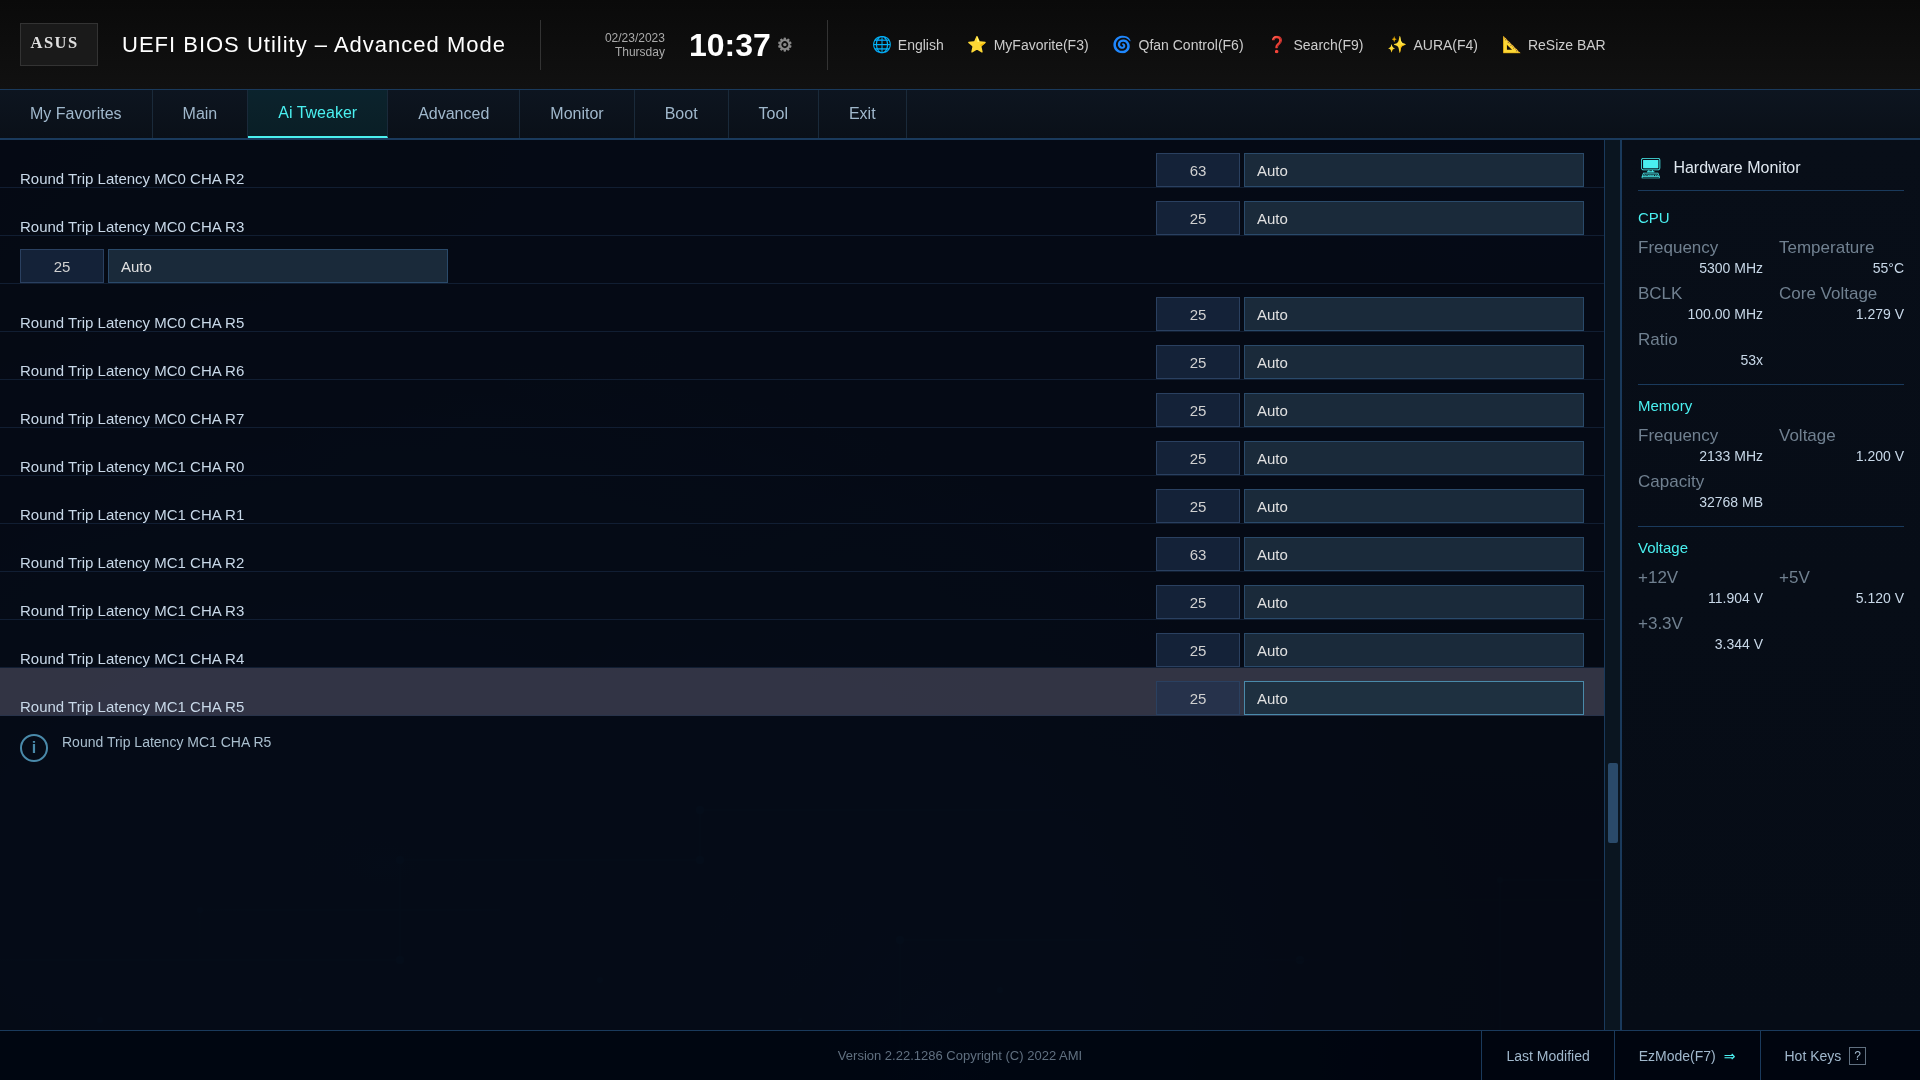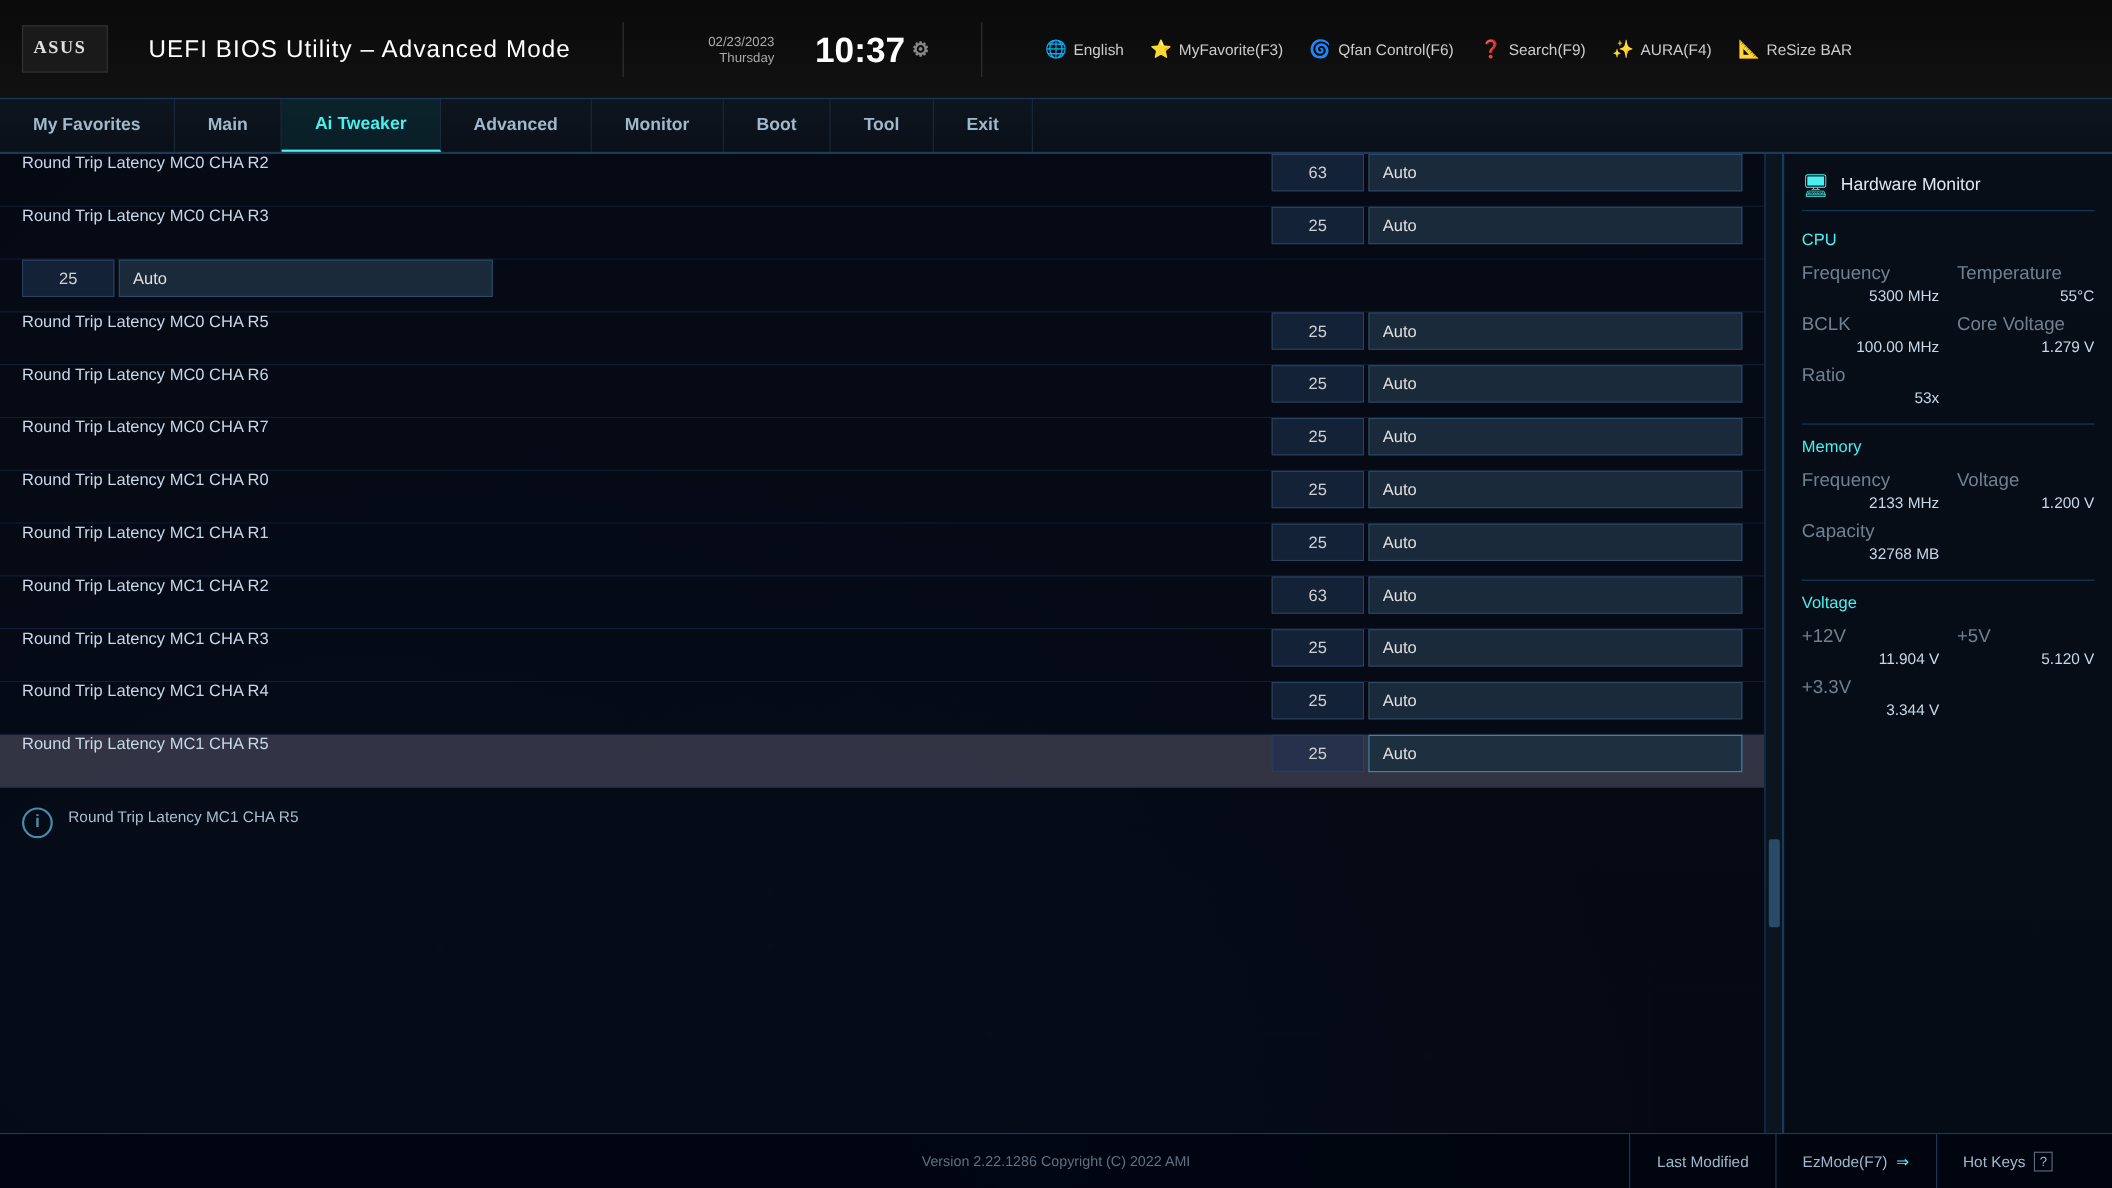--- a/index.html
+++ b/index.html
@@ -32,21 +32,21 @@
     
     .header {
       position: relative;
       z-index: 10;
       background: linear-gradient(180deg, #0a0a0a 0%, #111 100%);
       border-bottom: 1px solid #1a3a5c;
       height: 90px;
       display: flex;
       align-items: center;
       padding: 0 20px;
-      gap: 37px;
+      gap: 24px;
     }
 
     .asus-logo {
       display: flex;
       align-items: center;
       gap: 12px;
     }
 
     .asus-logo-box {
       background: #1a1a1a;
@@ -114,21 +114,20 @@
 
     
     .nav-menu {
       position: relative;
       z-index: 10;
       background: linear-gradient(180deg, #0d1520 0%, #0a1018 100%);
       border-bottom: 2px solid #1a3a5c;
       height: 50px;
       display: flex;
       align-items: stretch;
-      font-weight: bold;
     }
 
     .nav-item {
       padding: 0 30px;
       display: flex;
       align-items: center;
       color: #a0b8cc;
       font-size: 16px;
       cursor: pointer;
       border-right: 1px solid #1a2a3a;
@@ -155,21 +154,21 @@
       overflow: hidden;
       position: relative;
     }
 
     .settings-list {
       padding: 0;
     }
 
     .setting-row {
       display: flex;
-      align-items: flex-start;
+      align-items: flex-end;
       height: 48px;
       border-bottom: 1px solid rgba(30,50,80,0.5);
       padding: 0 20px;
     }
 
     .setting-row.selected {
       background: rgba(80,80,100,0.6);
     }
 
     .setting-name {

